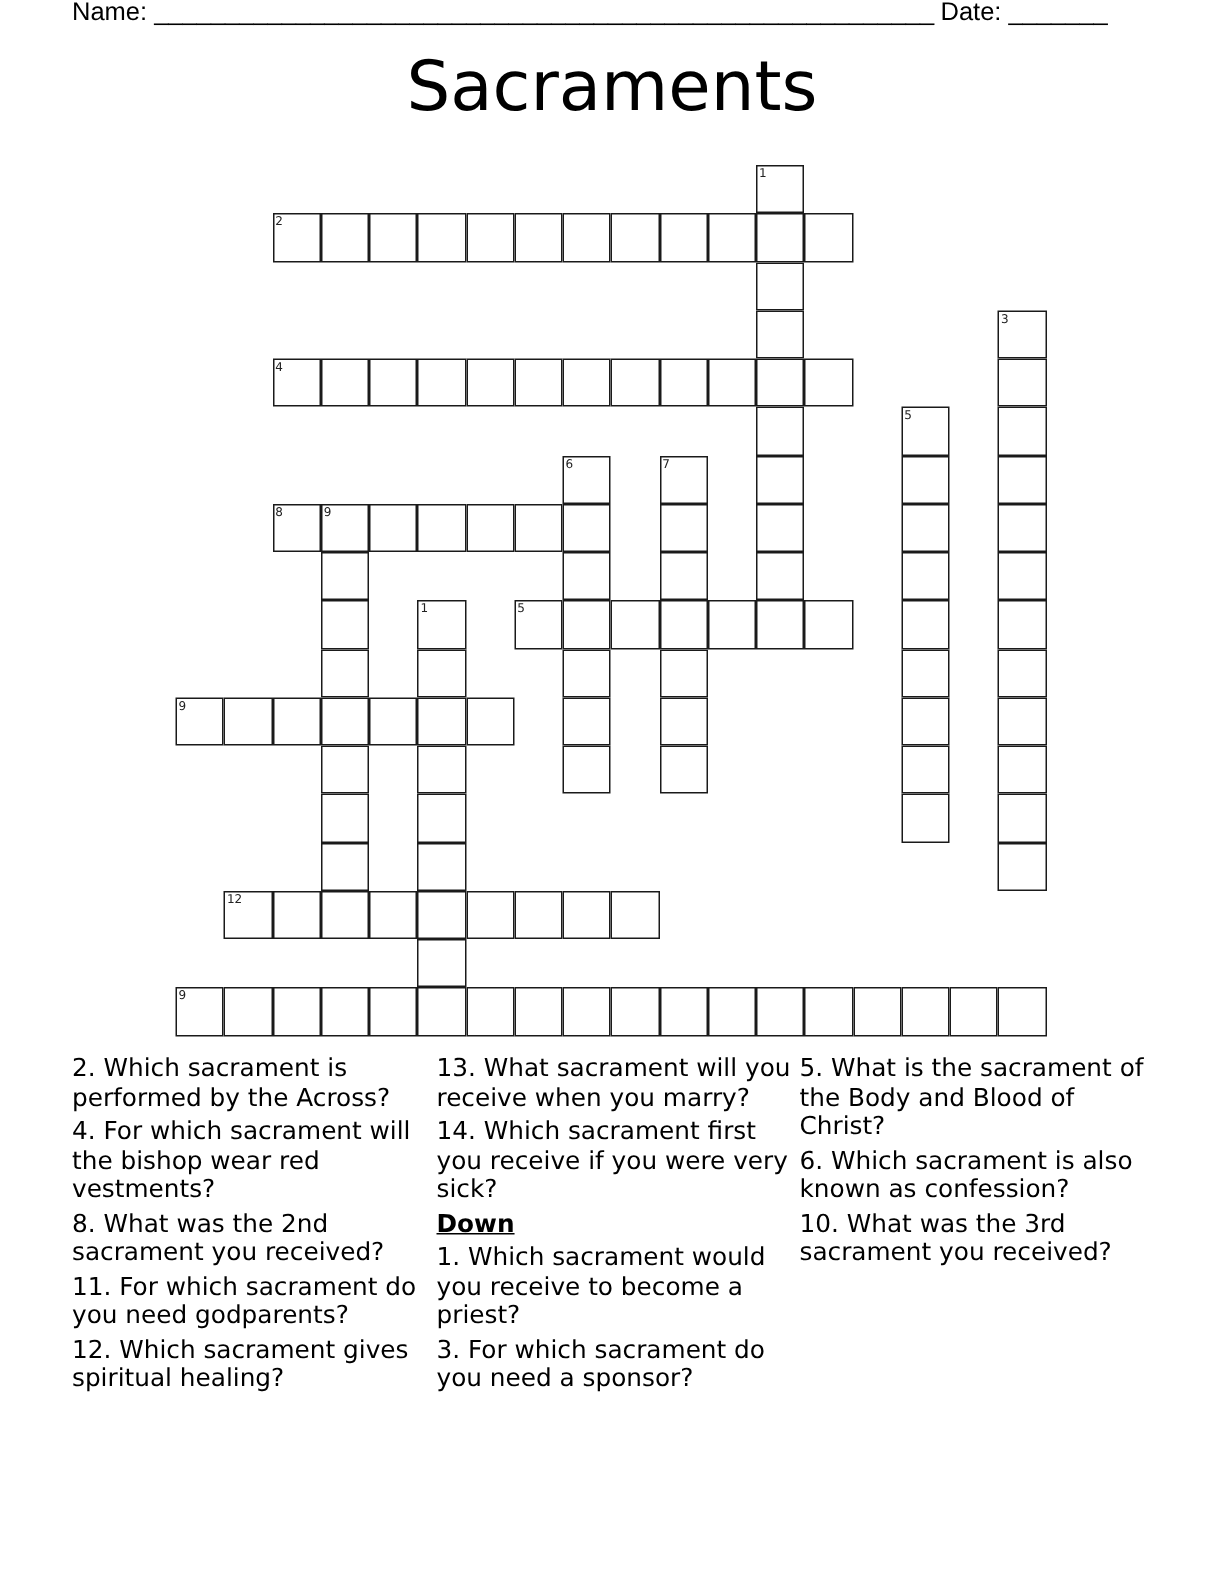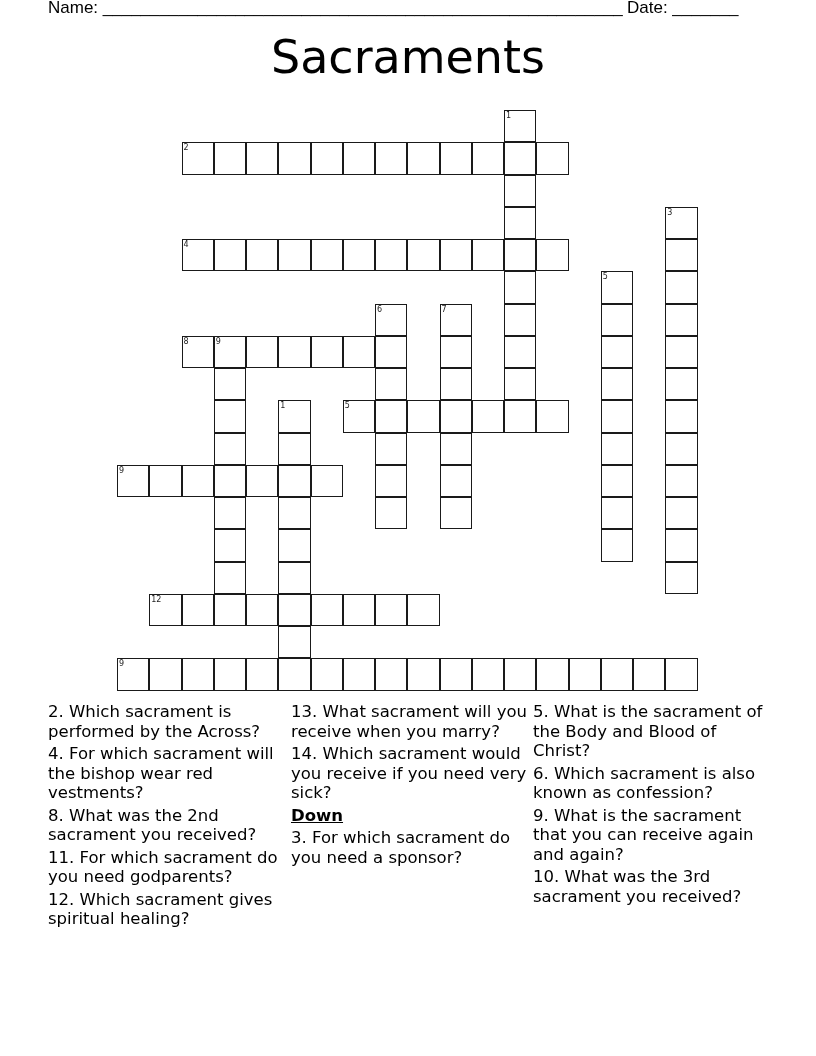--- a/index.html
+++ b/index.html
@@ -181,23 +181,23 @@
 <div class="clues col1">
   <span class="clue"><b>2.</b> <span>Which sacrament is performed by the Across?</span></span>
   <span class="clue"><b>4.</b> <span>For which sacrament will the bishop wear red vestments?</span></span>
   <span class="clue"><b>8.</b> <span>What was the 2nd sacrament you received?</span></span>
   <span class="clue"><b>11.</b> <span>For which sacrament do you need godparents?</span></span>
   <span class="clue"><b>12.</b> <span>Which sacrament gives spiritual healing?</span></span>
 </div>
 
 <div class="clues col2">
   <span class="clue"><b>13.</b> <span>What sacrament will you receive when you marry?</span></span>
-  <span class="clue"><b>14.</b> <span>Which sacrament would you receive if you need very sick?</span></span>
+  <span class="clue"><b>14.</b> <span>Which sacrament first you receive if you were very sick?</span></span>
   <span class="sec">Down</span>
+  <span class="clue"><b>1.</b> <span>Which sacrament would you receive to become a priest?</span></span>
   <span class="clue"><b>3.</b> <span>For which sacrament do you need a sponsor?</span></span>
 </div>
 
 <div class="clues col3">
   <span class="clue"><b>5.</b> <span>What is the sacrament of the Body and Blood of Christ?</span></span>
   <span class="clue"><b>6.</b> <span>Which sacrament is also known as confession?</span></span>
-  <span class="clue"><b>9.</b> <span>What is the sacrament that you can receive again and again?</span></span>
   <span class="clue"><b>10.</b> <span>What was the 3rd sacrament you received?</span></span>
 </div>
 
 </body></html>

